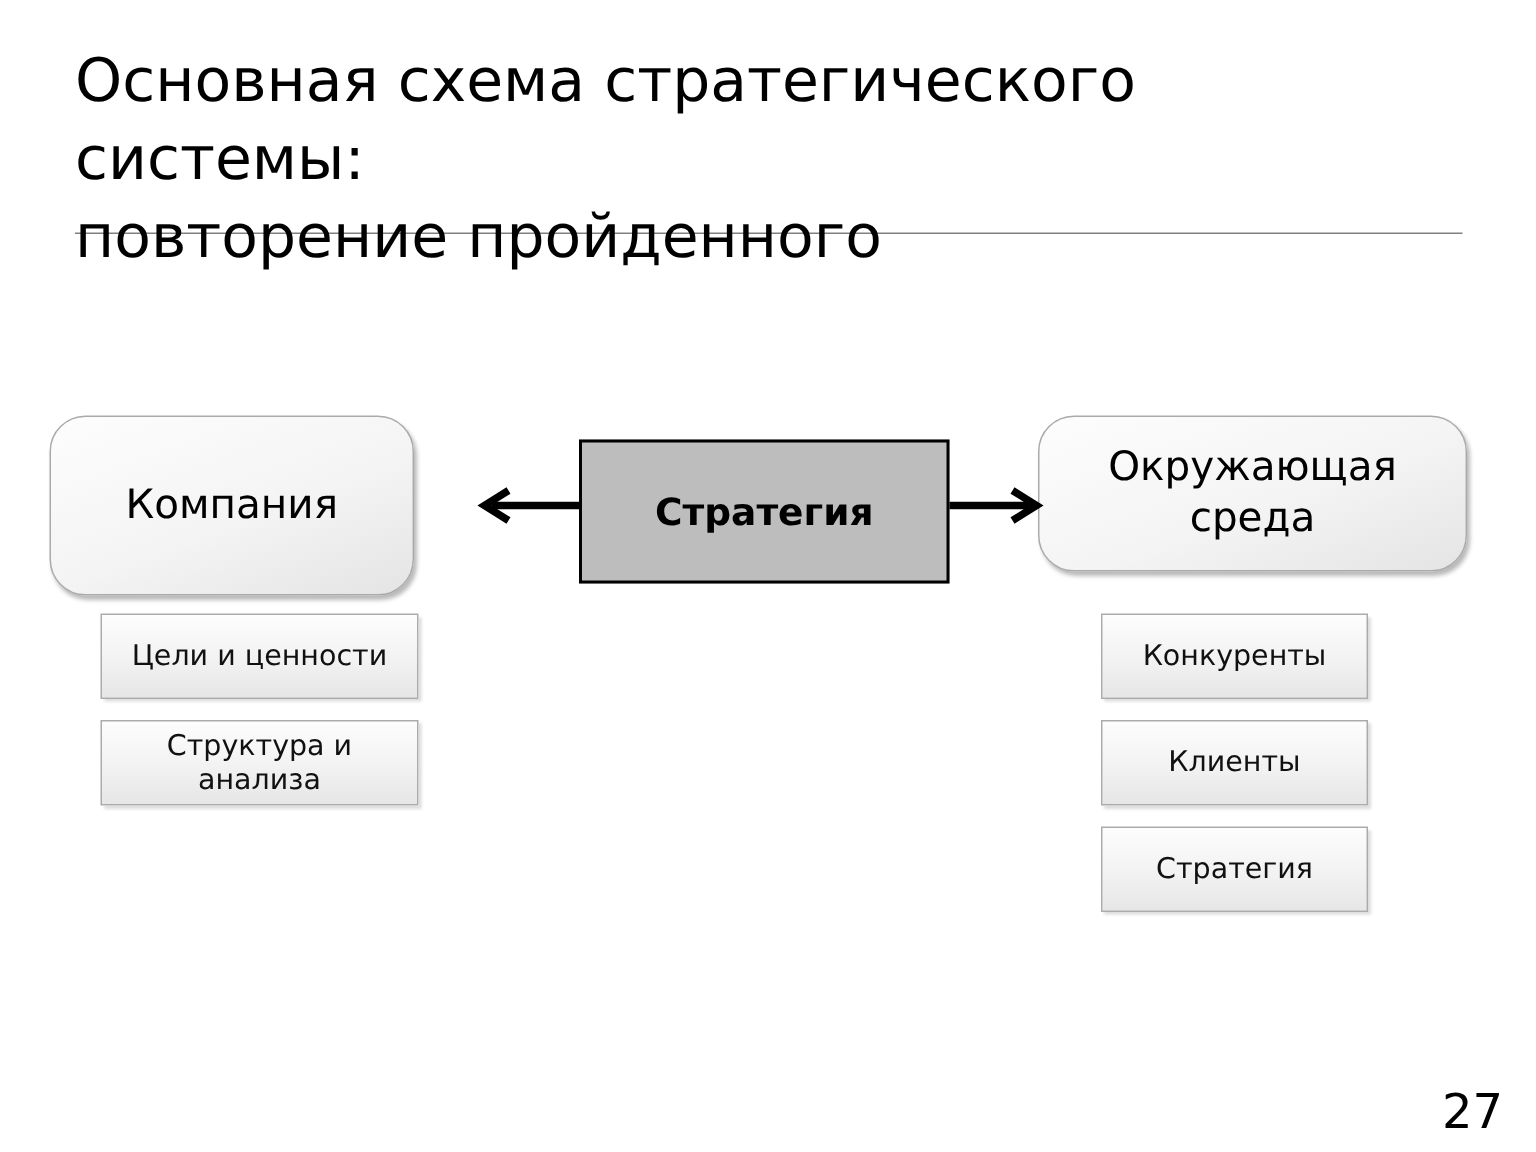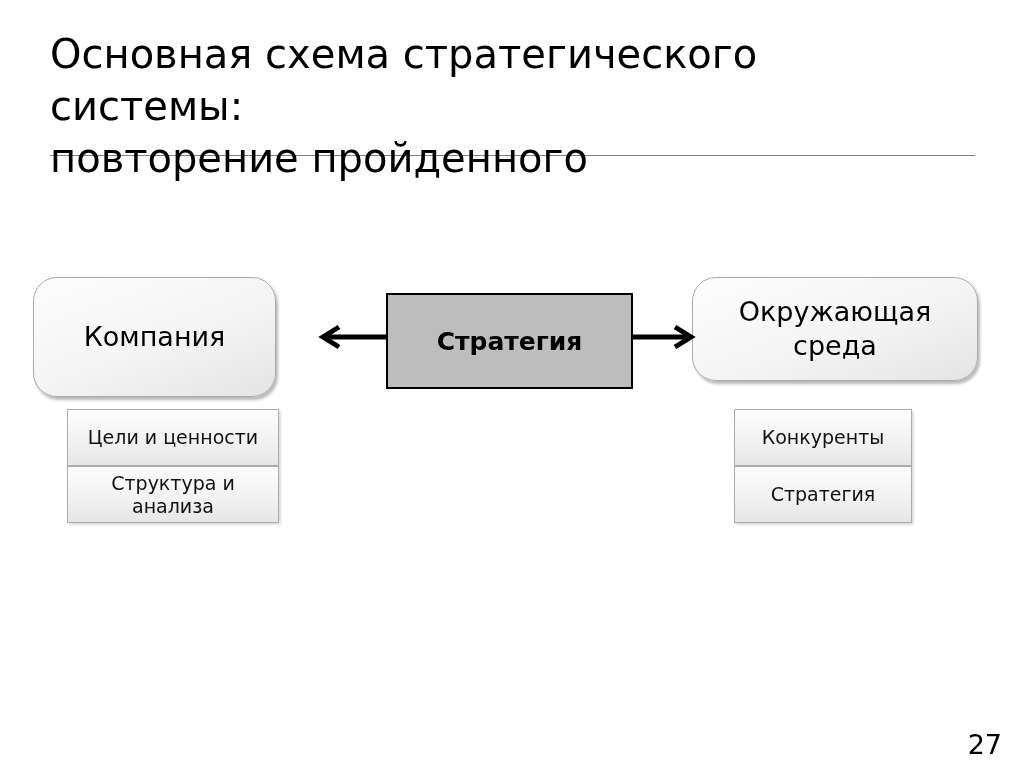--- a/index.html
+++ b/index.html
@@ -84,40 +84,40 @@
   }
 
   
   .item-col { position: absolute; z-index: 1; }
   .col-company     { left: 67px;  top: 409px; width: 212px; }
   .col-environment { left: 734px; top: 409px; width: 178px; }
   .item-box {
     box-sizing: border-box;
     width: 100%;
     height: 57px;
-    margin-bottom: 0;
+    margin-bottom: 14px;
     border: 1px solid #ababab;
     background: linear-gradient(180deg, #fdfdfd 0%, #f2f2f2 55%, #e6e6e6 100%);
     box-shadow: 2px 2px 2px rgba(0,0,0,0.14);
     display: flex;
     align-items: center;
     justify-content: center;
     text-align: center;
     font-size: 19px;
     line-height: 23px;
     color: #111;
     padding: 2px 6px;
   }
 
   
   .page-number {
     position: absolute;
     right: 22px;
     bottom: 8px;
-    font-size: 27px;
+    font-size: 32px;
     color: #000;
   }
 </style>
 </head>
 <body>
 
 <div class="slide">
 
   <div class="title-rule"></div>
 
@@ -157,19 +157,22 @@
     <div class="item-box">
       <span>Структура и анализа</span>
     </div>
   </div>
 
   <div class="item-col col-environment">
     <div class="item-box">
       <span>Конкуренты</span>
     </div>
     <div class="item-box">
+      <span>Клиенты</span>
+    </div>
+    <div class="item-box">
       <span>Стратегия</span>
     </div>
   </div>
 
   <div class="page-number">27</div>
 
 </div>
 
 </body></html>

